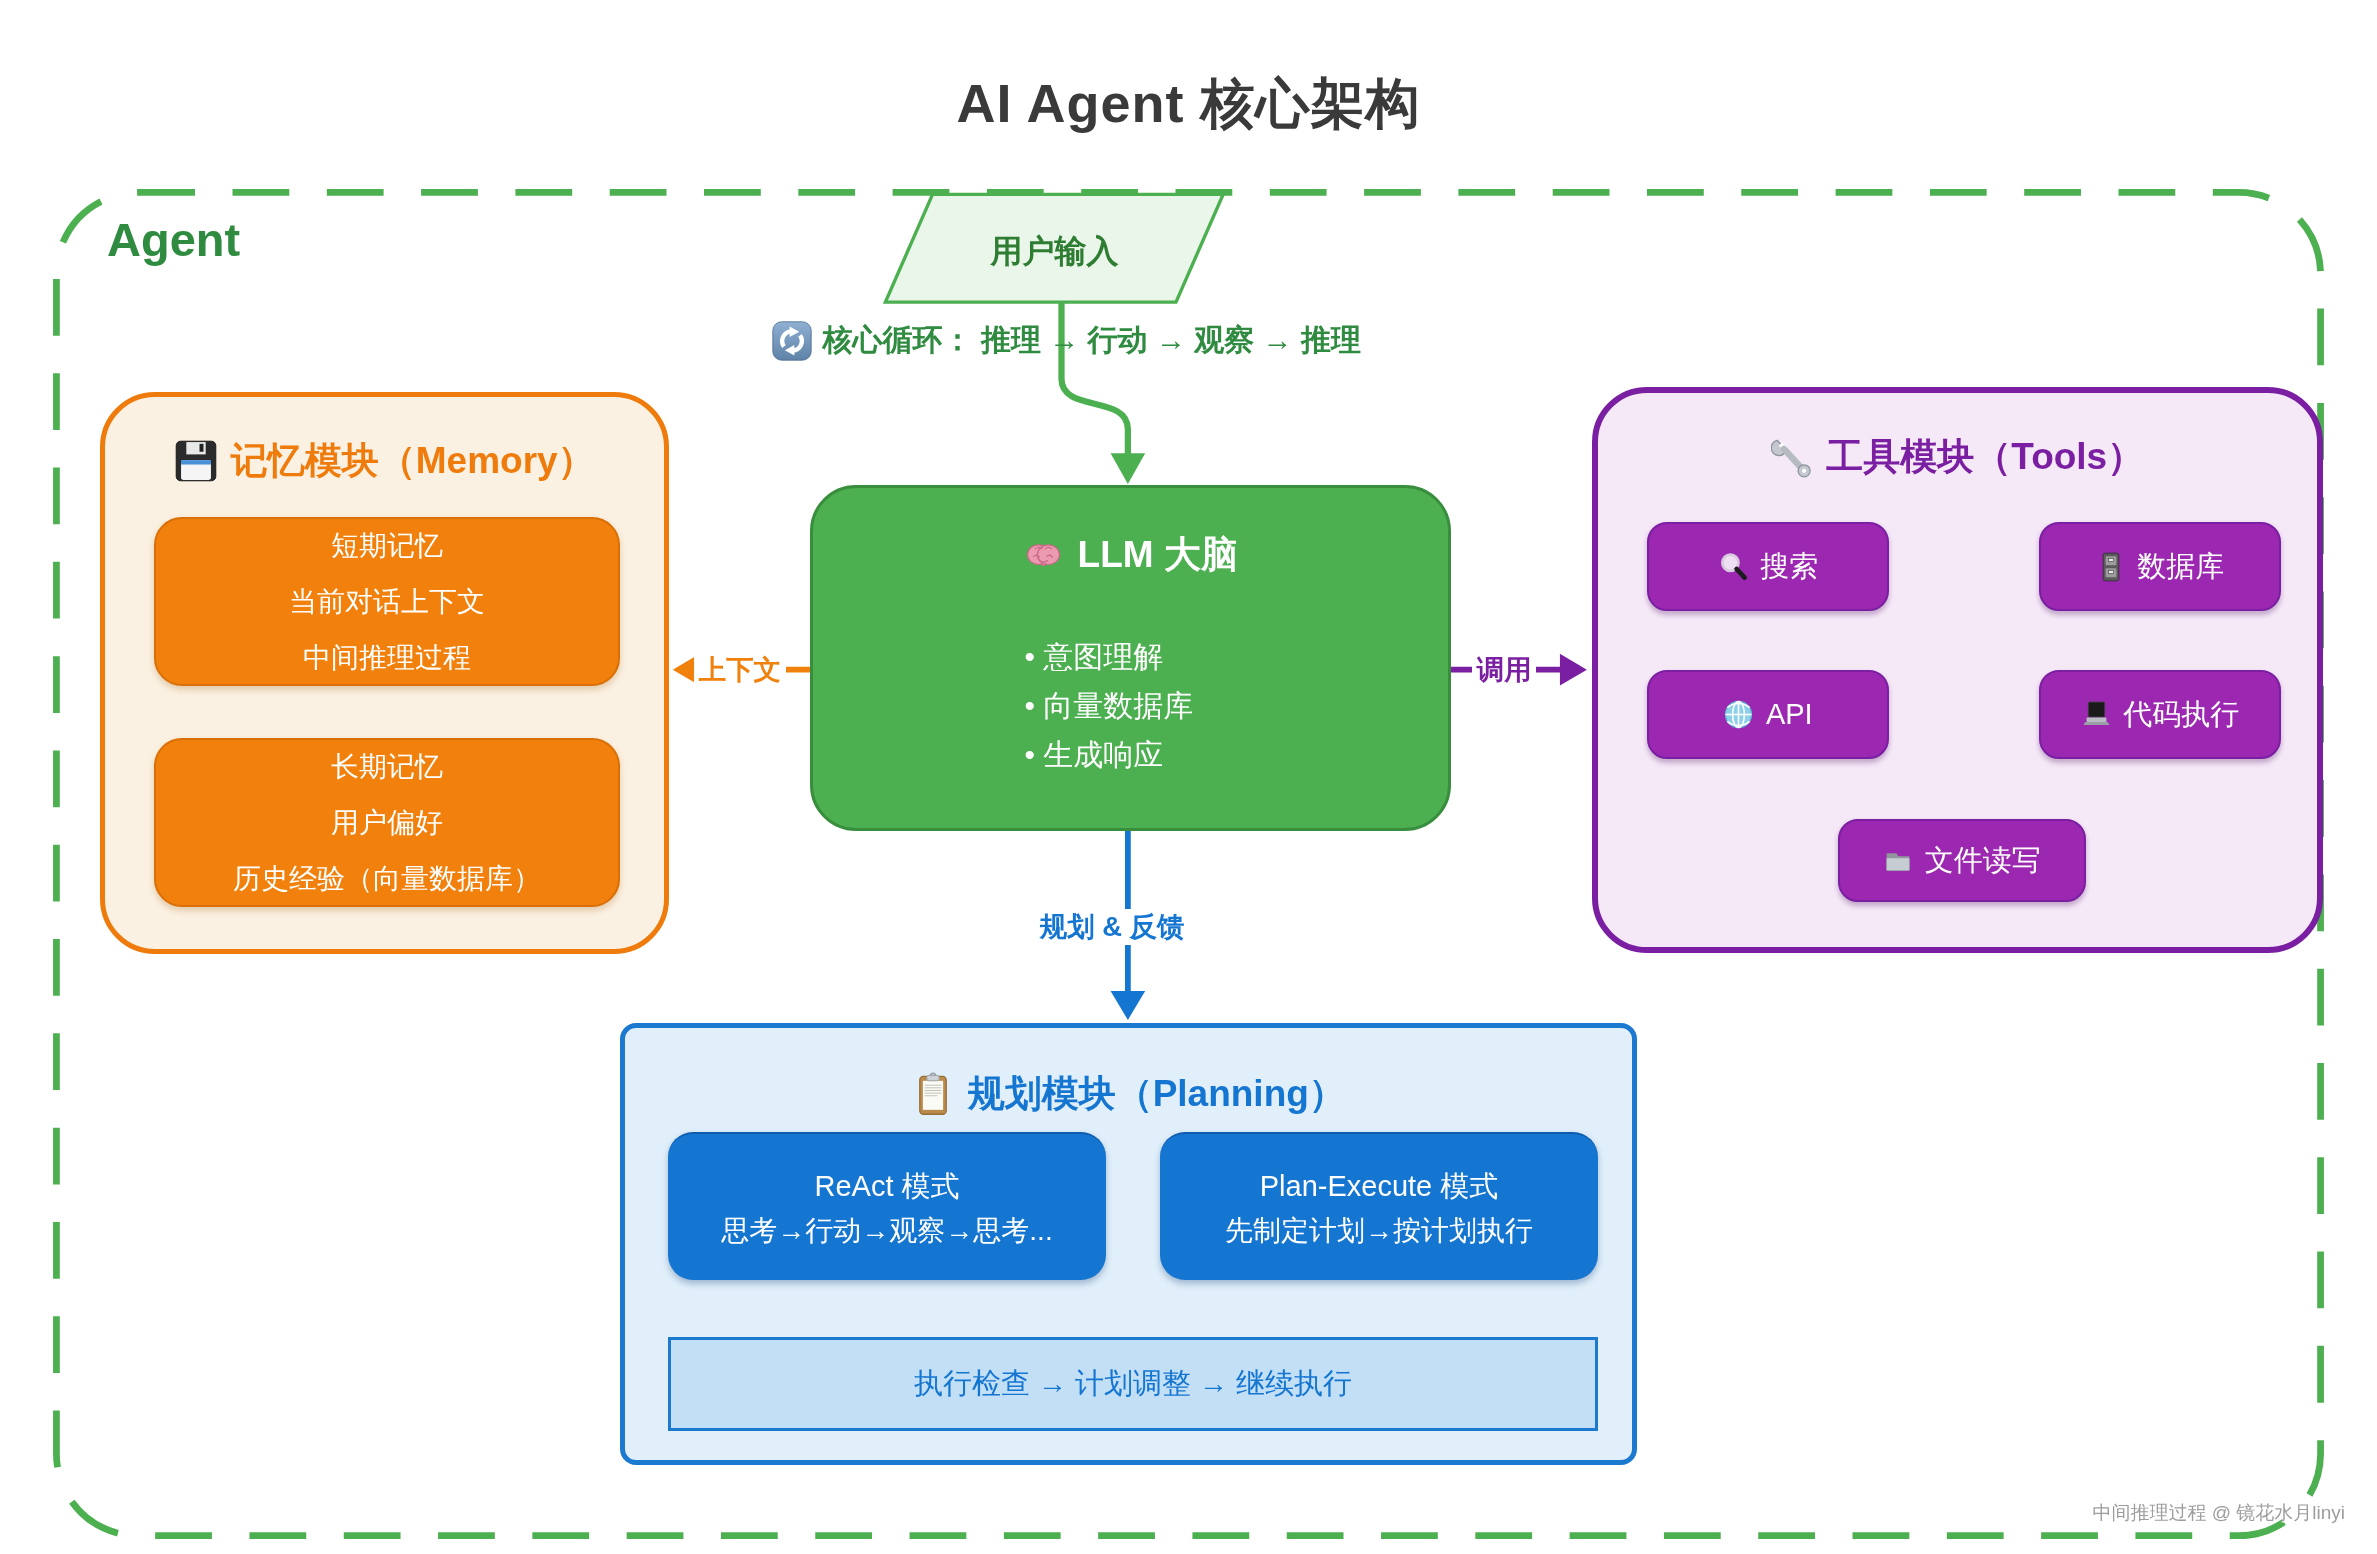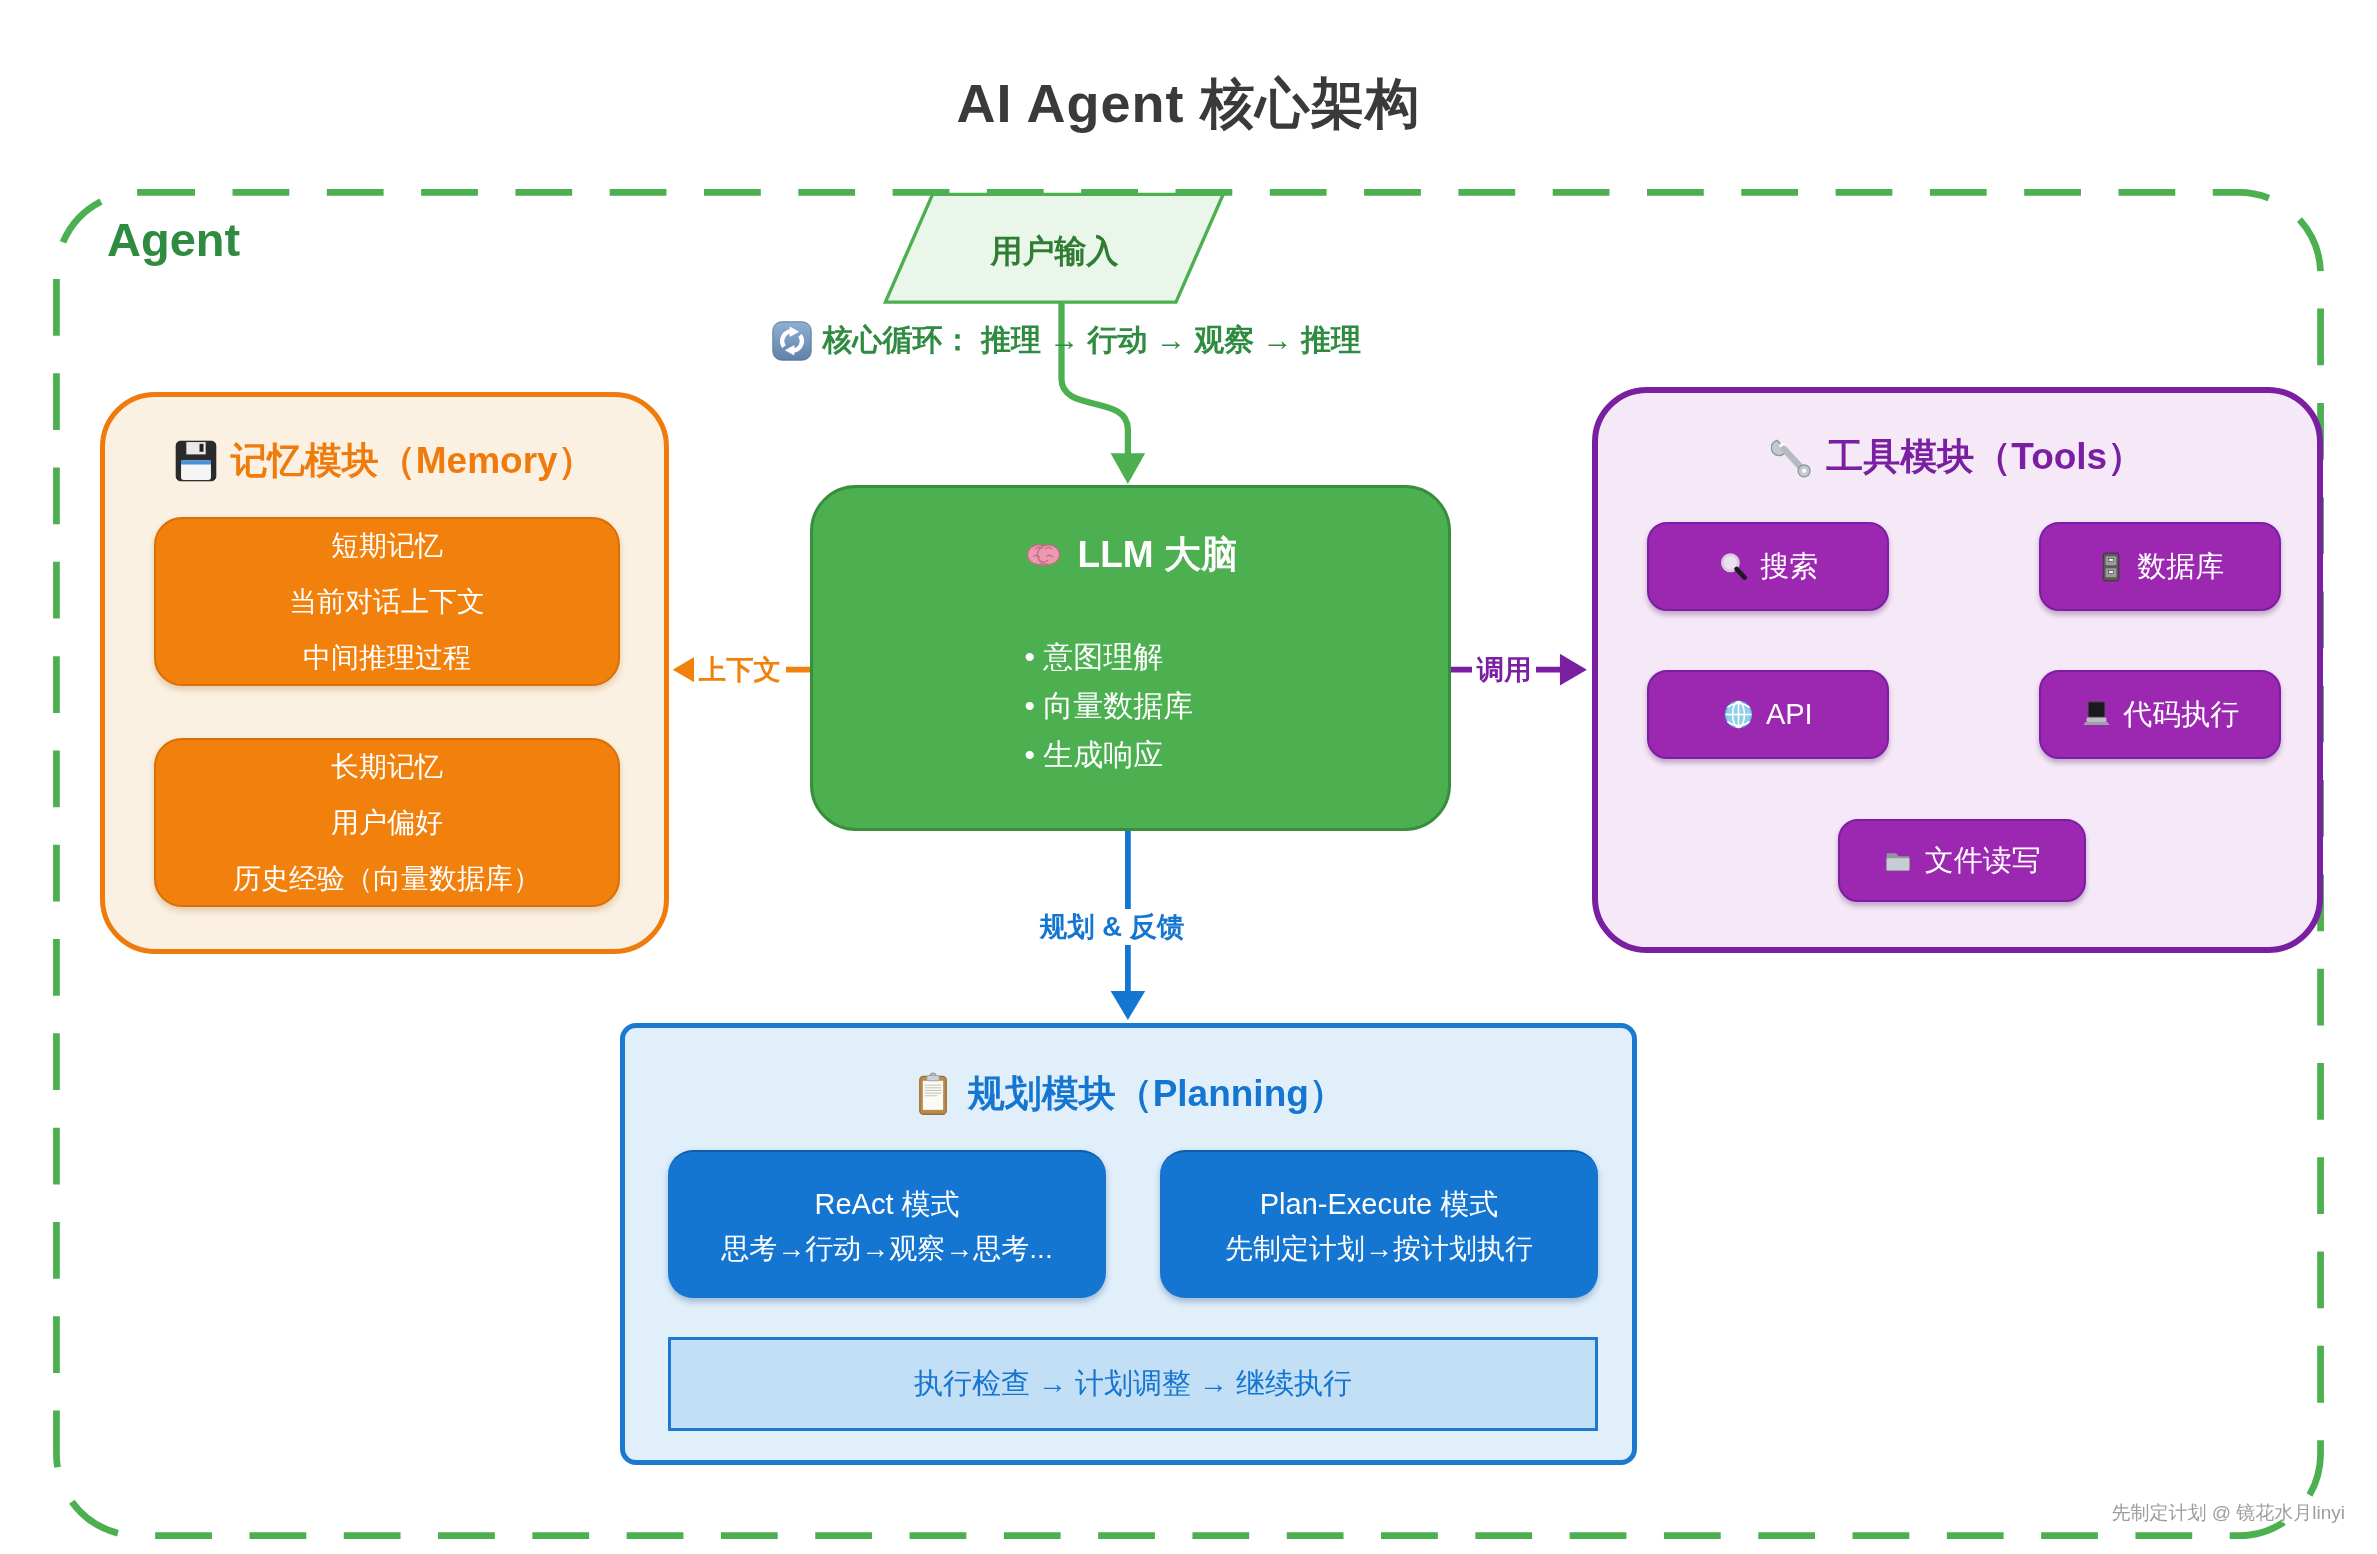--- a/index.html
+++ b/index.html
@@ -52,21 +52,21 @@
   .tool-btn{position:absolute;background:#9c27b0;border:2.4px solid #7b1fa2;border-radius:20px;
             display:flex;justify-content:center;align-items:center;gap:11.6px;color:#ffffff;font-size:29px;font-weight:500;
             box-shadow:0 3.4px 5.8px rgba(80,20,100,.3);box-sizing:border-box;white-space:nowrap;}
   #tool-search{left:49px;top:129px;width:242px;height:89px;}
   #tool-db{left:441px;top:129px;width:242px;height:89px;}
   #tool-api{left:49px;top:277px;width:242px;height:89px;}
   #tool-code{left:441px;top:277px;width:242px;height:89px;}
   #tool-file{left:240px;top:426px;width:248px;height:83px;}
 
   
-  .plan-box{position:absolute;top:122px;width:438px;height:148px;background:#1576d2;border-radius:25px;
+  .plan-box{position:absolute;top:104px;width:438px;height:148px;background:#1576d2;border-radius:25px;
             border-top:2.9px solid #0d5cad;display:flex;flex-direction:column;justify-content:center;align-items:center;
             color:#ffffff;box-shadow:0 3.9px 6.7px rgba(20,60,120,.3);box-sizing:border-box;white-space:nowrap;}
   .plan-box .l1{font-size:29px;font-weight:500;line-height:46px;}
   .plan-box .l2{font-size:28px;font-weight:500;line-height:43px;}
   #plan-react{left:43px;}
   #plan-exec{left:535px;}
   #plan-footer{position:absolute;left:43px;top:309px;width:930px;height:94px;background:#c3dff5;border:3.9px solid #1c79d0;
                display:flex;justify-content:center;align-items:center;color:#1576d2;font-size:29px;font-weight:500;box-sizing:border-box;}
 
   
@@ -257,15 +257,15 @@
 
     <div id="plan-footer">
       <span>执行检查 → 计划调整 → 继续执行</span>
     </div>
   </div>
 
   <div class="abs edge-label" id="lbl-context">上下文</div>
   <div class="abs edge-label" id="lbl-invoke">调用</div>
   <div class="abs edge-label" id="lbl-feedback">规划 &amp; 反馈</div>
 
-  <div class="abs" id="watermark">先制定计划 @ 镜花水月linyi</div>
+  <div class="abs" id="watermark">中间推理过程 @ 镜花水月linyi</div>
 </div>
 
 
 </body></html>

